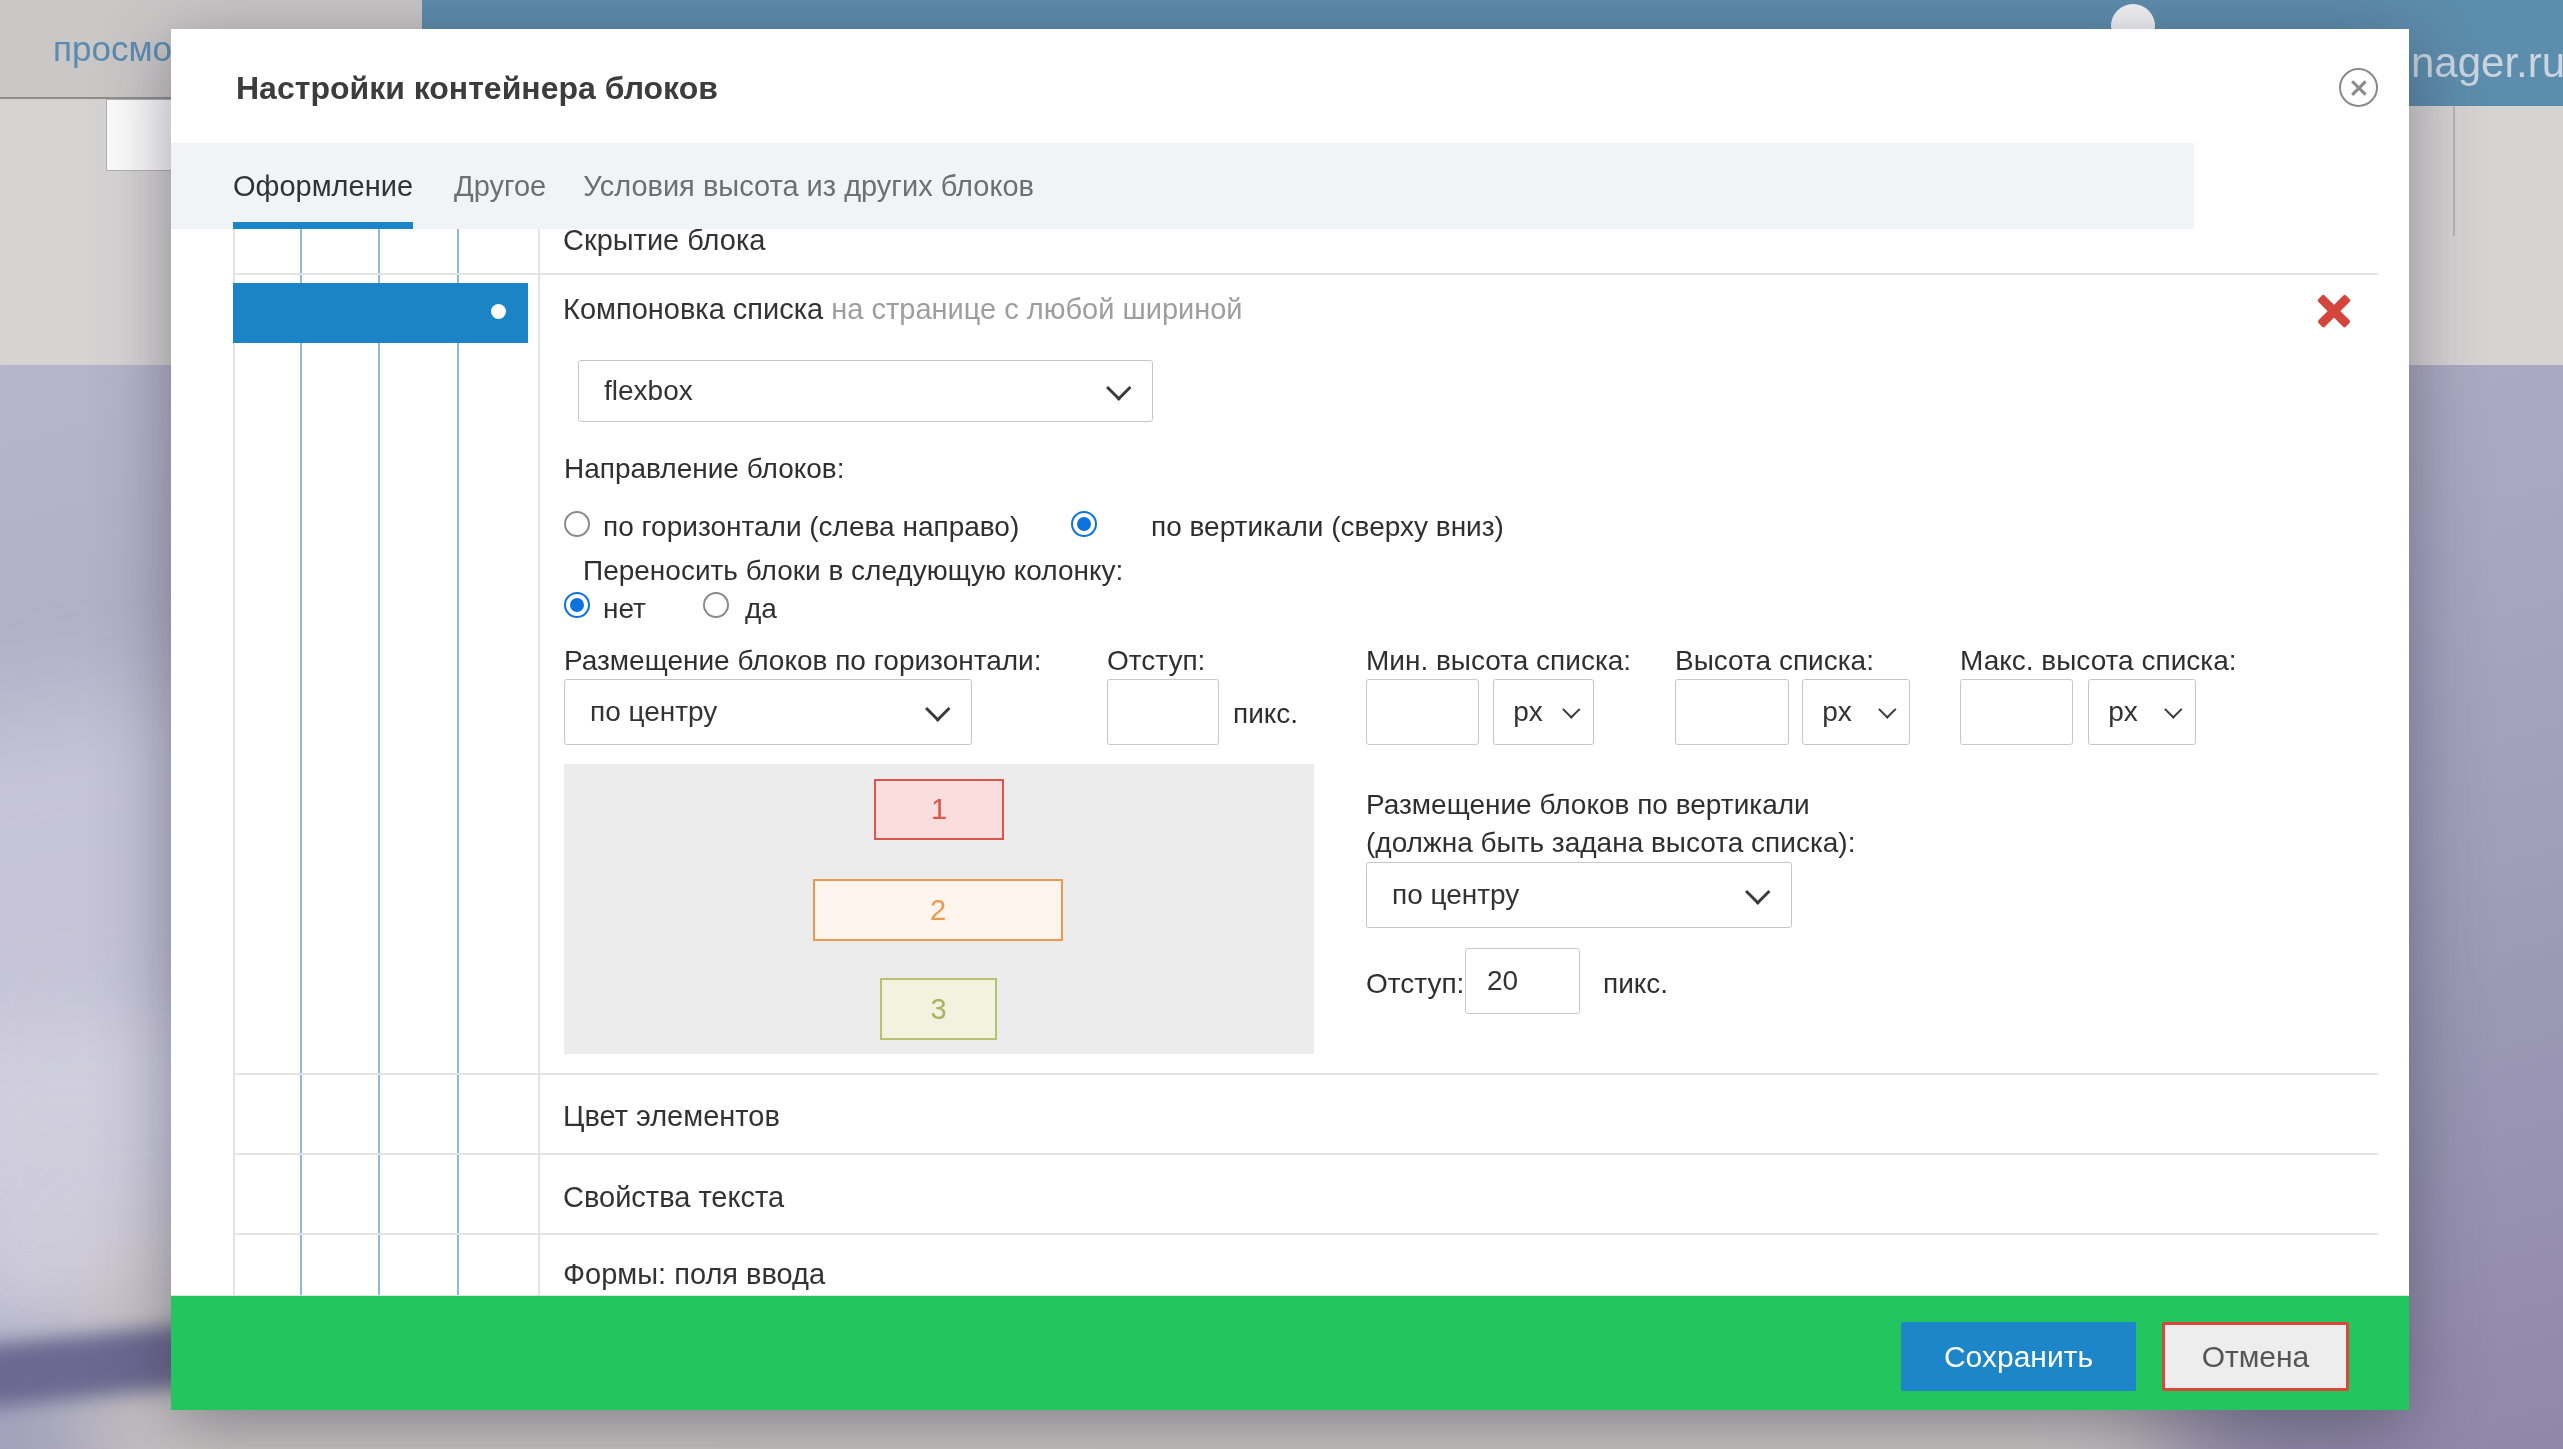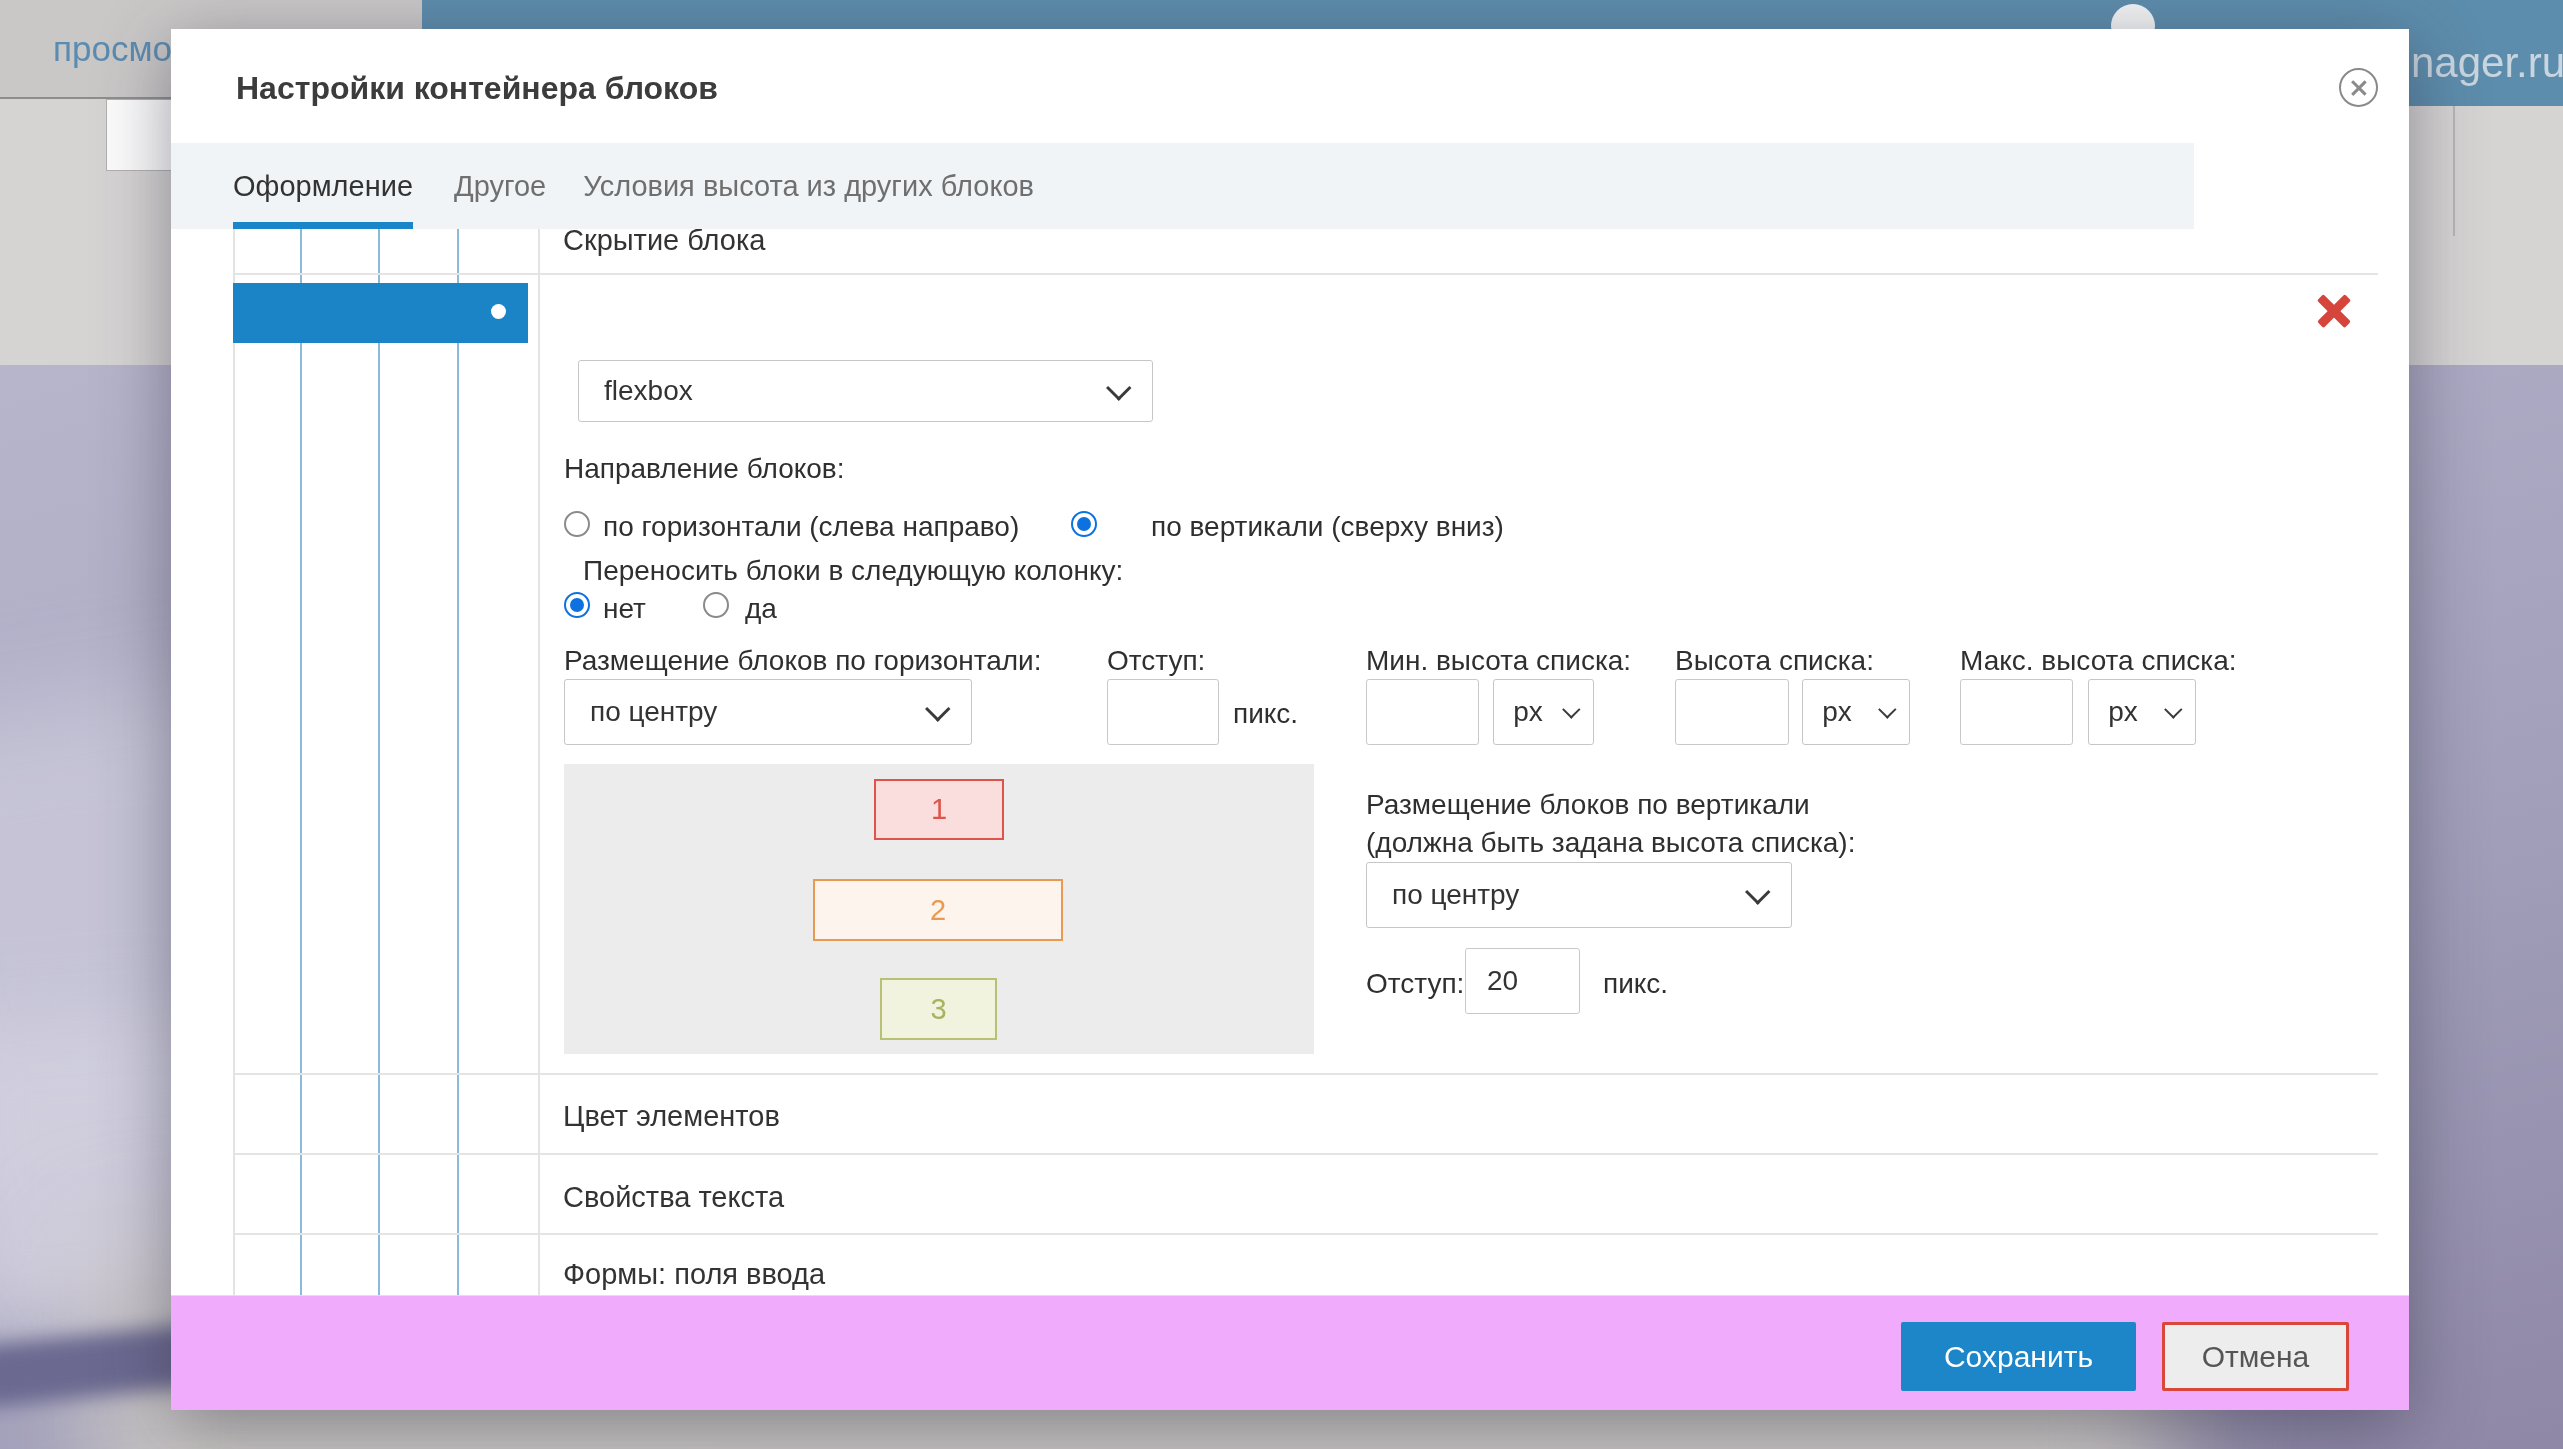--- a/index.html
+++ b/index.html
@@ -63,21 +63,21 @@
   .radio{position:absolute;width:26px;height:26px;border-radius:50%;border:2.9px solid #8a8a8a;box-sizing:border-box;background:#fff;cursor:pointer;}
   .radio[data-checked="true"]{border-color:#0e71e0;}
   .radio[data-checked="true"]::after{content:"";position:absolute;left:3.9px;top:3.9px;right:3.9px;bottom:3.9px;border-radius:50%;background:#0e71e0;}
   
   .preview{position:absolute;left:393px;top:535px;width:750px;height:290px;background:#ececec;}
   .pbox{position:absolute;box-sizing:border-box;display:flex;align-items:center;justify-content:center;font-size:29px;}
   .pbox.b1{left:310px;top:14.5px;width:130px;height:61px;border:2.9px solid #df544a;background:#fadedd;color:#df544a;}
   .pbox.b2{left:249px;top:115px;width:250px;height:62px;border:2.9px solid #e89a50;background:#fdf4ed;color:#e89a50;}
   .pbox.b3{left:316px;top:214px;width:117px;height:62px;border:2.9px solid #b9c073;background:#f1f3de;color:#a9b25e;}
   
-  .mfooter{position:absolute;left:0;top:1266px;width:2238px;height:115px;background:#f0abfc;border-top:1.9px solid #e0e0e0;box-sizing:border-box;}
+  .mfooter{position:absolute;left:0;top:1266px;width:2238px;height:115px;background:#22c55e;border-top:1.9px solid #e0e0e0;box-sizing:border-box;}
   .btn{position:absolute;top:26px;height:69px;display:flex;align-items:center;justify-content:center;font-size:30px;border-radius:1.9px;cursor:pointer;box-sizing:border-box;}
   .btn.save{left:1730px;width:235px;background:#1d86c8;color:#fff;}
   .btn.cancel{left:1991px;width:187px;background:#ededed;border:3.9px solid #d9473b;color:#555;}
 </style>
 </head>
 <body>
 
 <div class="bg-photo">
   <div class="sheet1"></div>
   <div class="edge1"></div>
@@ -127,20 +127,21 @@
     <div class="hdiv" style="top:844px;"></div>
     <div class="hdiv" style="top:924px;"></div>
     <div class="hdiv" style="top:1004px;"></div>
 
     <div class="rowtitle" style="top:-4.8px;">Скрытие блока</div>
 
     <div class="selbar">
       <span class="dot"></span>
     </div>
 
+    <div class="rowtitle" style="top:64px;"><span>Компоновка списка</span> <span class="note">на странице с любой шириной</span></div>
 
     <div class="delx">
       <span class="b b1"></span>
       <span class="b b2"></span>
     </div>
 
     <div class="sel" style="left:393px;top:131px;width:575px;height:62px;margin-left:14px;">
       <span class="val">flexbox</span>
       <span class="chev"></span>
     </div>

